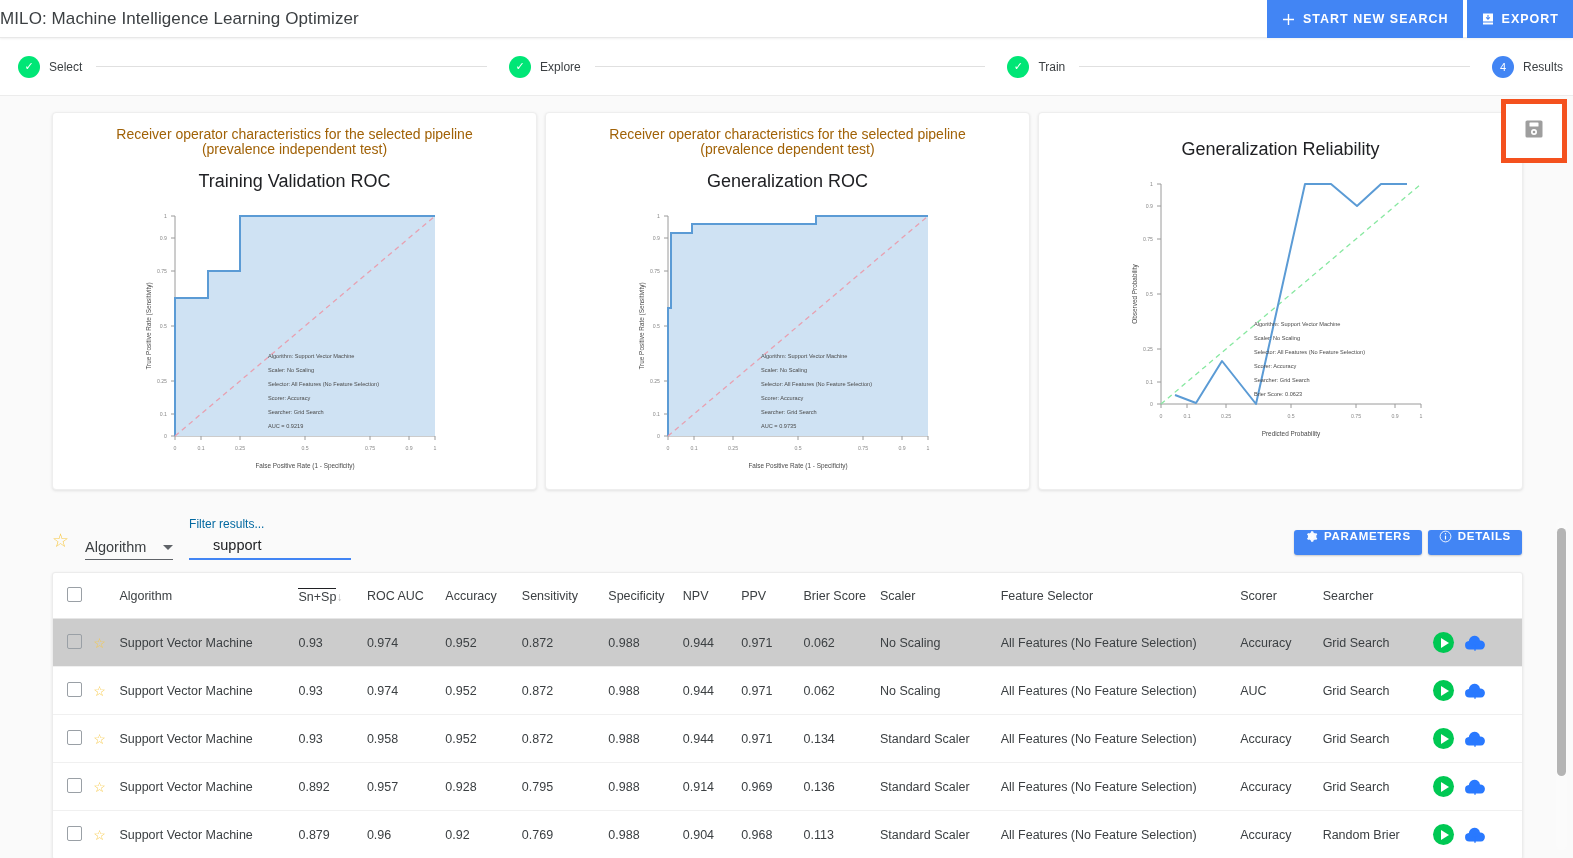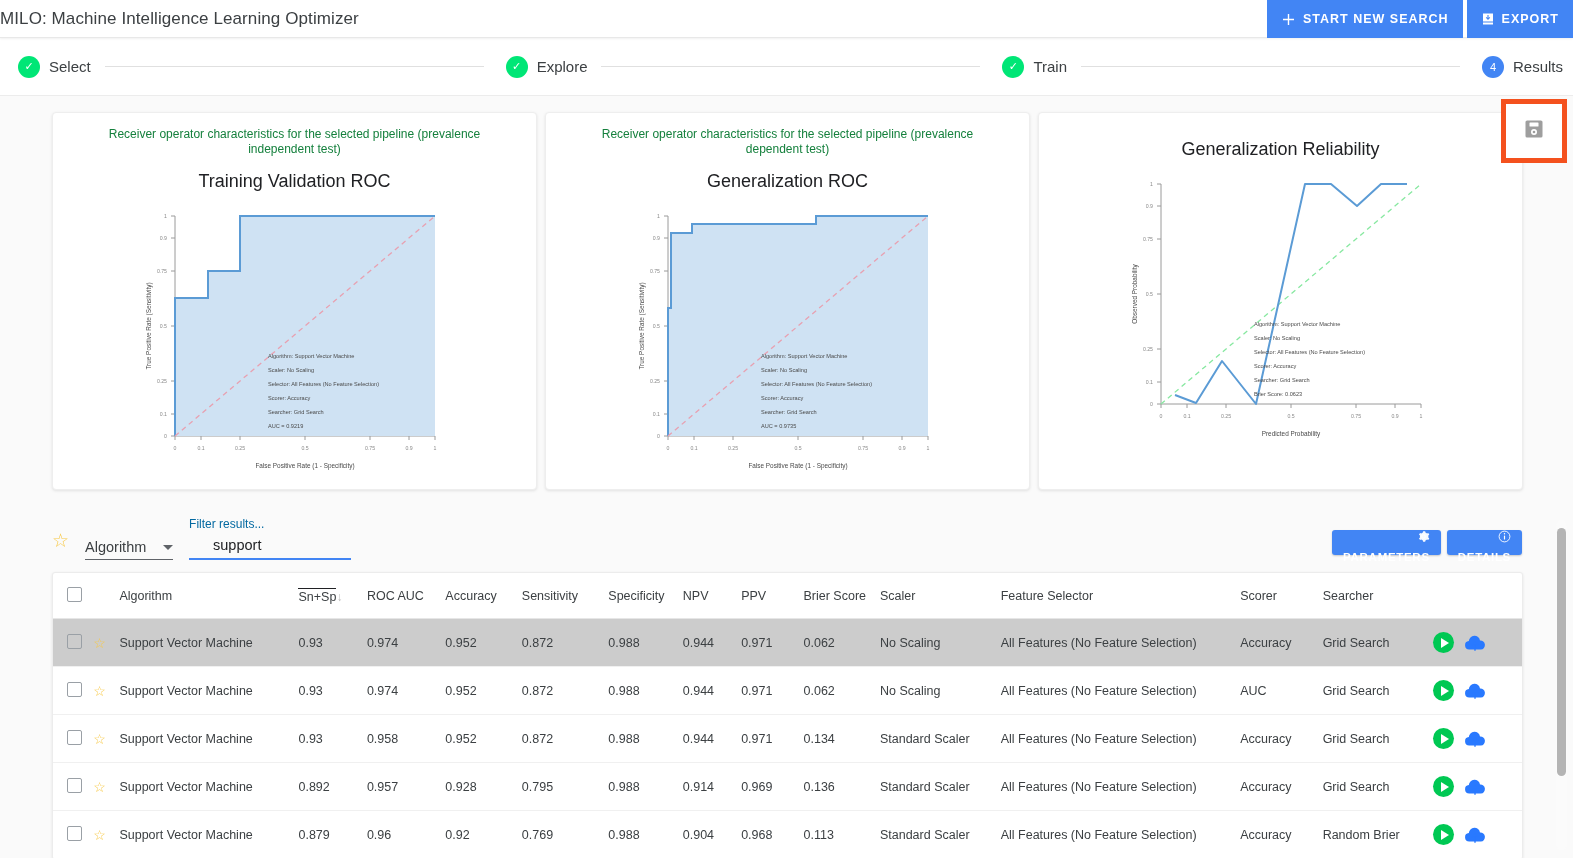--- a/index.html
+++ b/index.html
@@ -41,21 +41,21 @@
     padding: 0 10px; border-bottom: 1px solid #ececec;
   }
   .step { display: flex; align-items: center; gap: 9px; flex: 0 0 auto; padding-left: 8px; }
   .step-circle {
     width: 22px; height: 22px; border-radius: 50%;
     display: flex; align-items: center; justify-content: center;
     color: #fff; font-size: 11px;
   }
   .step-circle.done { background: #00e676; }
   .step-circle.active { background: #4285f4; }
-  .step-label { font-size: 15px; color: #3c4043; }
+  .step-label { font-size: 12px; color: #3c4043; }
   .step-line { flex: 1 1 auto; height: 1px; background: #e0e0e0; margin: 0 14px; }
 
   
   .save-wrap {
     position: absolute; right: 6px; top: 99px;
     width: 66px; height: 64px;
     border: 5px solid #f4511e; background: #fff;
     display: flex; align-items: center; justify-content: center;
     z-index: 40;
   }
@@ -65,21 +65,21 @@
     display: flex; gap: 8px; padding: 16px 50px 0 52px;
   }
   .card {
     flex: 1 1 0; background: #fff; border-radius: 4px;
     border: 1px solid #eeeeee;
     box-shadow: 0 1px 3px rgba(0,0,0,.10);
     padding: 14px 10px 12px 10px;
     min-height: 378px;
   }
   .card-sub {
-    font-size: 12px; color: #15803d; text-align: center;
+    font-size: 14px; color: #a16207; text-align: center;
     line-height: 15px; padding: 0 16px; min-height: 32px;
   }
   .card-title {
     font-size: 18px; color: #202124; text-align: center;
     margin-top: 12px; font-weight: 400;
   }
   .plot { margin-top: 14px; display: flex; justify-content: center; }
 
   
   .filterbar {
@@ -91,22 +91,22 @@
   .select-field .sv { font-size: 14.5px; color: #3c4043; }
   .caret { width: 0; height: 0; border-left: 5px solid transparent; border-right: 5px solid transparent; border-top: 5px solid #5f6368; margin-bottom: 5px; }
   .text-field { position: relative; width: 162px; padding-bottom: 4px; border-bottom: 2px solid #4285f4; }
   .tf-label { position: absolute; top: -19px; left: 0; font-size: 12px; color: #0369a1; }
   .tf-value { font-size: 14.5px; color: #202124; margin-left: 24px; }
   .fb-right { position: absolute; right: 1px; bottom: 5px; display: flex; gap: 6px; }
   .pill {
     background: #4285f4; color: #fff; border: none; border-radius: 3px;
     font-family: "Liberation Sans", sans-serif;
     font-size: 11.5px; font-weight: bold; letter-spacing: .7px;
-    padding: 0 11px; height: 25px; display: flex; align-items: flex-end; gap: 6px;
-    cursor: pointer; box-shadow: 0 1px 2px rgba(0,0,0,.2); flex-direction: column;
+    padding: 0 11px; height: 25px; display: flex; align-items: flex-start; gap: 6px;
+    cursor: pointer; box-shadow: 0 1px 2px rgba(0,0,0,.2);
   }
 
   
   .table-card {
     margin: 12px 50px 0 52px; background: #fff;
     border: 1px solid #ececec; border-radius: 3px;
     box-shadow: 0 1px 3px rgba(0,0,0,.09);
     overflow: hidden;
   }
   table { width: 100%; border-collapse: collapse; table-layout: fixed; }

